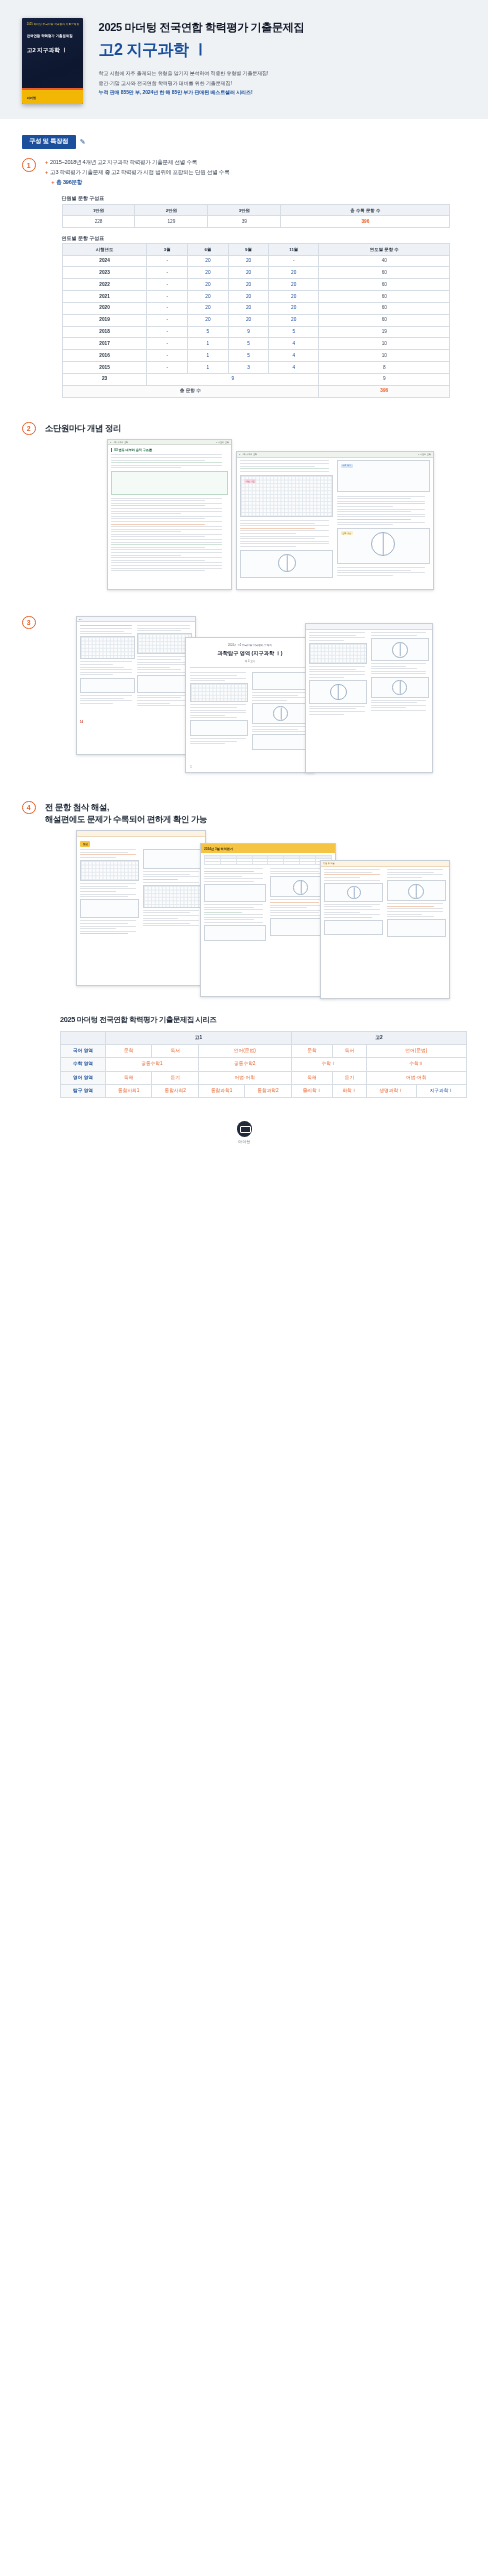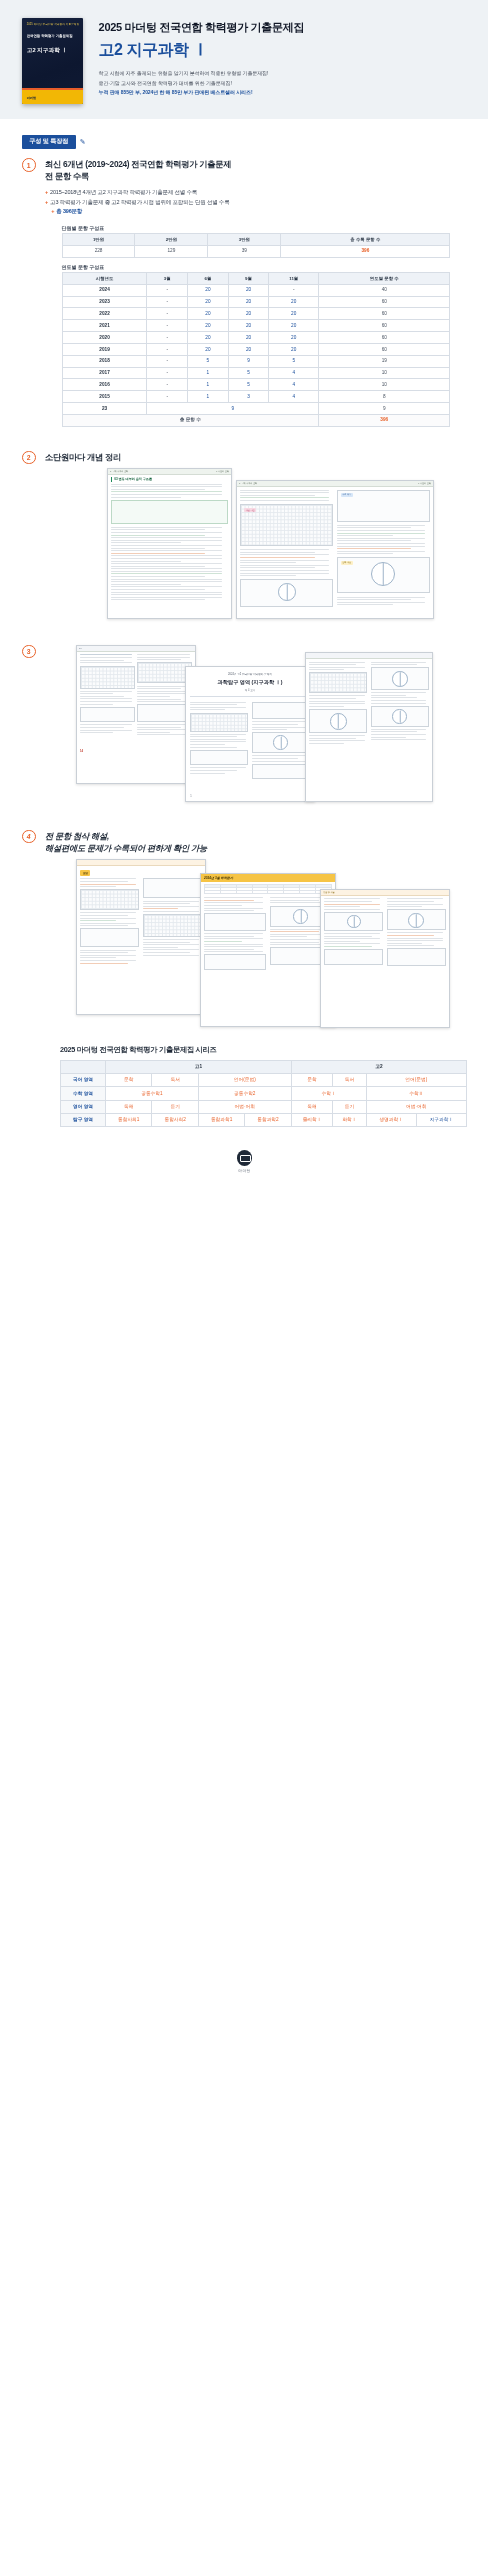--- a/index.html
+++ b/index.html
@@ -229,22 +229,20 @@
     </div>
   </div>
 
   <div class="section-bar">
     <span class="chip">구성 및 특장점</span>
     <span class="pencil">✎</span>
   </div>
 
   <div class="block">
     <div class="num-badge">1</div>
-    <div class="block-title" style="white-space:pre-line;">최신 6개년 (2019~2024) 전국연합 학력평가 기출문제
-전 문항 수록</div>
     <ul class="bullets">
       <li><span class="plus">+</span><span>2015~2018년 4개년 고2 지구과학 학력평가 기출문제 선별 수록</span></li>
       <li><span class="plus">+</span><span>고3 학력평가 기출문제 중 고2 학력평가 시험 범위에 포함되는 단원 선별 수록</span></li>
       <li class="sub"><span class="plus">+</span><span class="hl">총 396문항</span></li>
     </ul>
 
     <div style="margin:0 16.6px;">
       <div class="tbl-label">단원별 문항 구성표</div>
       <table class="data">
         <thead>
@@ -665,21 +663,21 @@
                 <div class="ln l"></div>
               <div class="ln s"></div>
                 <div class="ln l"></div>
             </div>
           </div>
         </div>
       </div>
     </div>
   </div>
 
-  <div class="block" style="margin-top:24px;font-style:italic;">
+  <div class="block" style="margin-top:24px;">
     <div class="num-badge">4</div>
     <div class="block-title" style="white-space:pre-line;">전 문항 첨삭 해설,
 해설편에도 문제가 수록되어 편하게 확인 가능</div>
 
     <div class="mock-wrap" style="height:172px; margin-left:31px;">
       <div class="sheet ans" style="left:0; top:0; width:130px; height:156px;">
         <div class="sh-head">
             <span></span>
             <span></span>
           </div>

